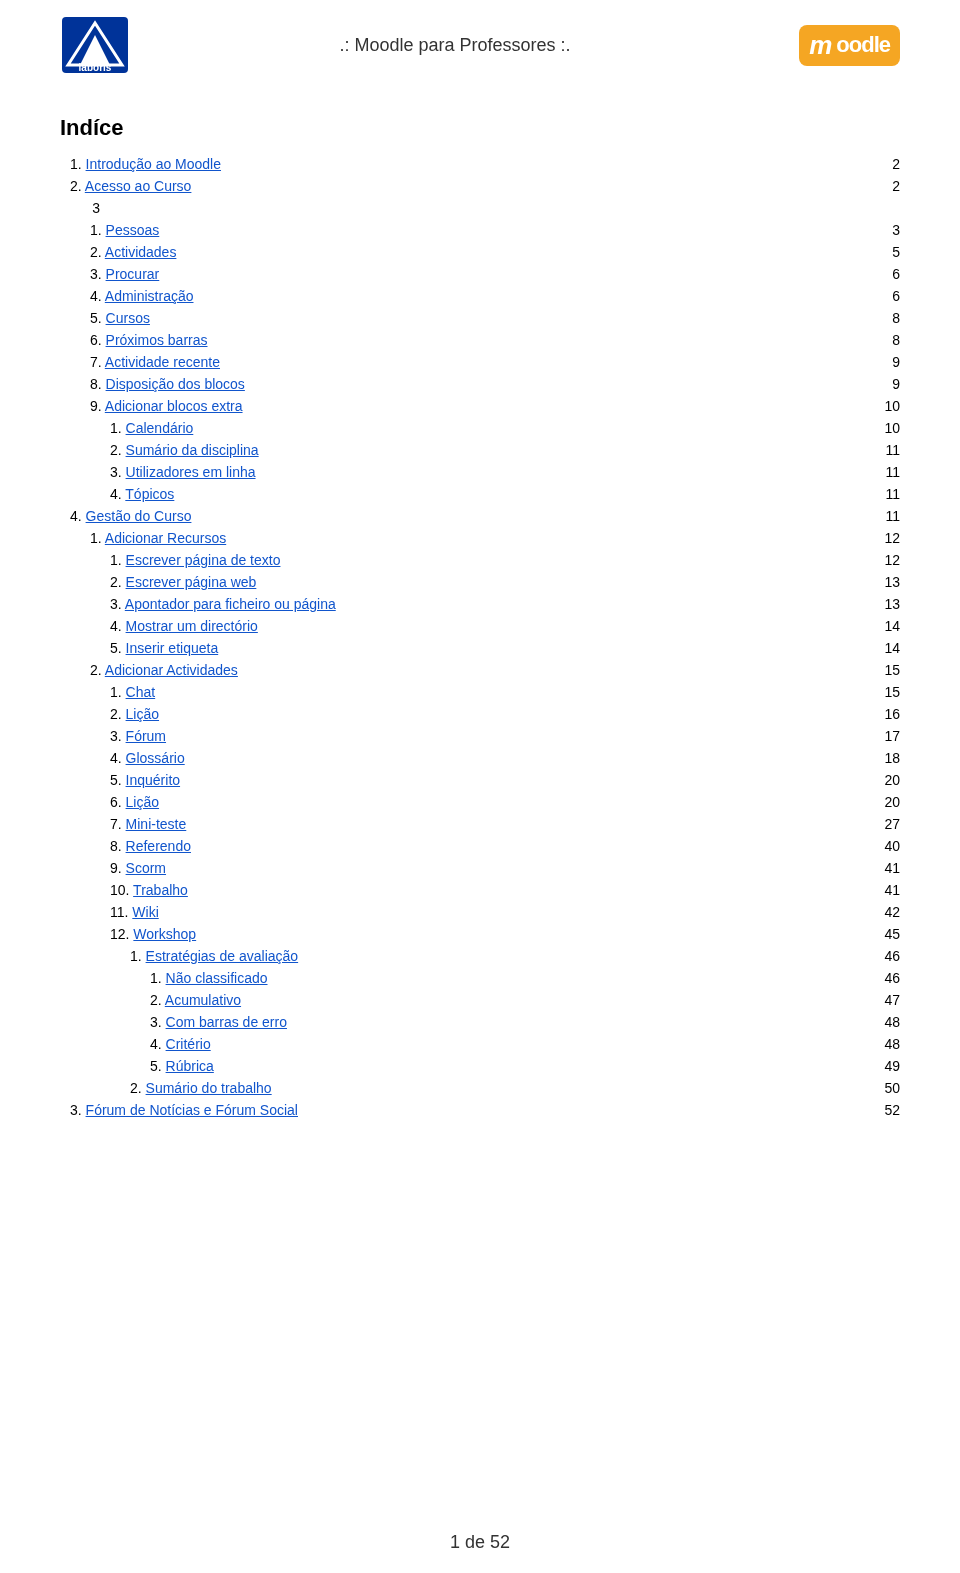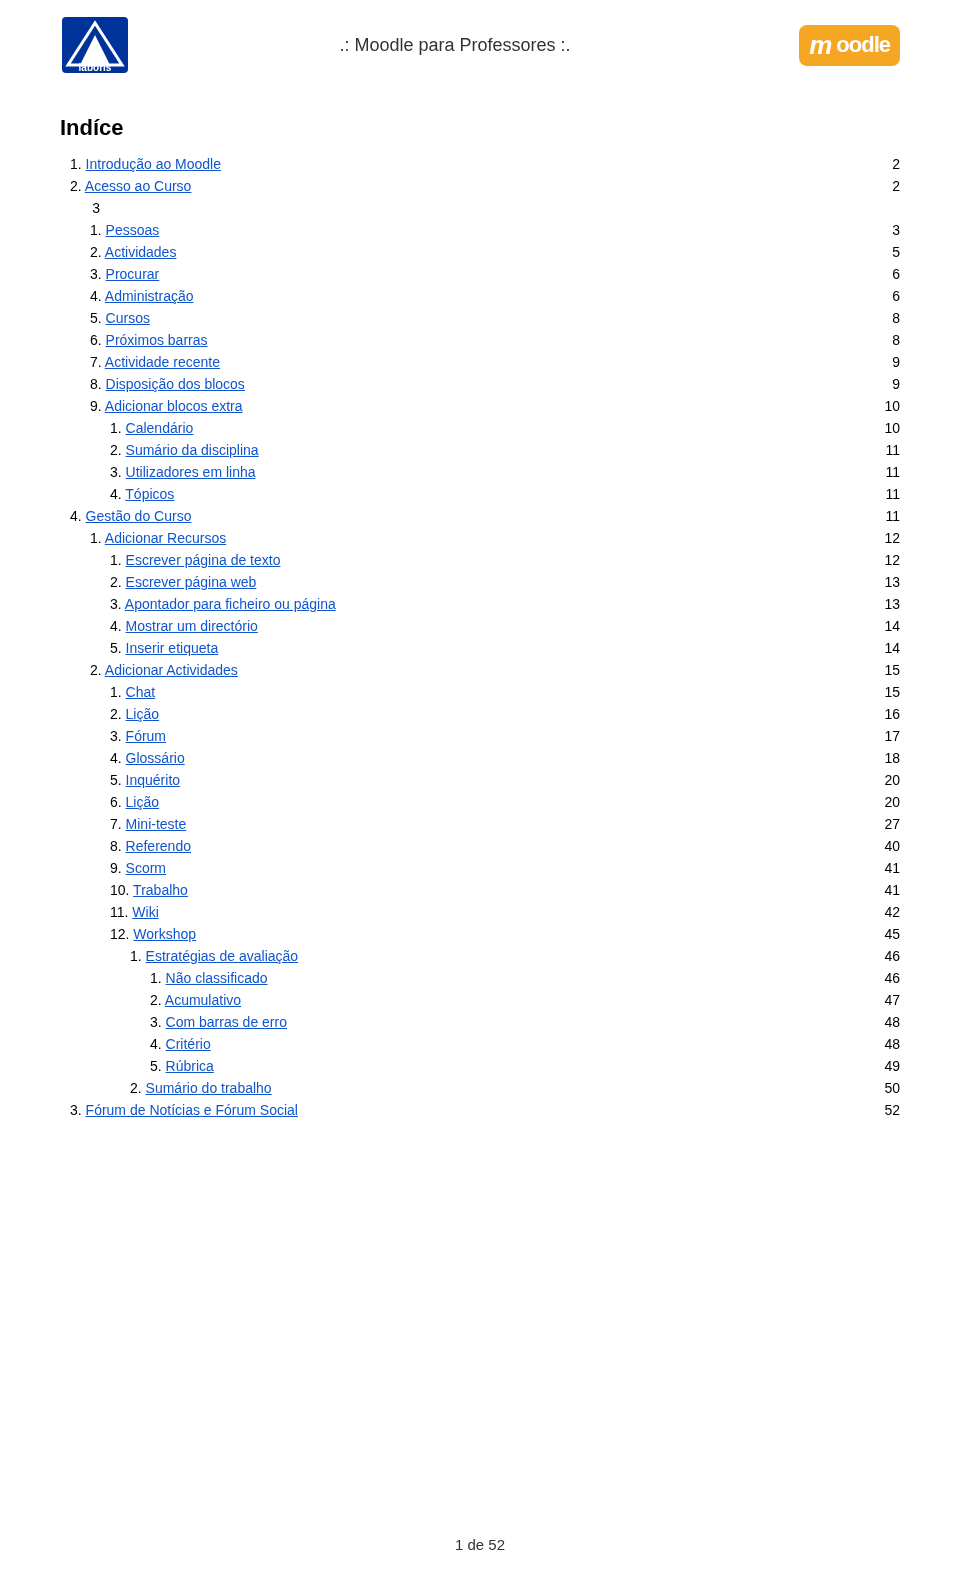--- a/index.html
+++ b/index.html
@@ -101,21 +101,21 @@
     .indent-3 { padding-left: 60px; }
     .indent-4 { padding-left: 80px; }
 
     
     .footer {
       position: absolute;
       bottom: 20px;
       left: 0;
       right: 0;
       text-align: center;
-      font-size: 15px;
+      font-size: 18px;
       color: #333;
     }
 
     
     .moodle-logo-box {
       background-color: #f5a623;
       border-radius: 8px;
       padding: 5px 10px;
       display: flex;
       align-items: center;

